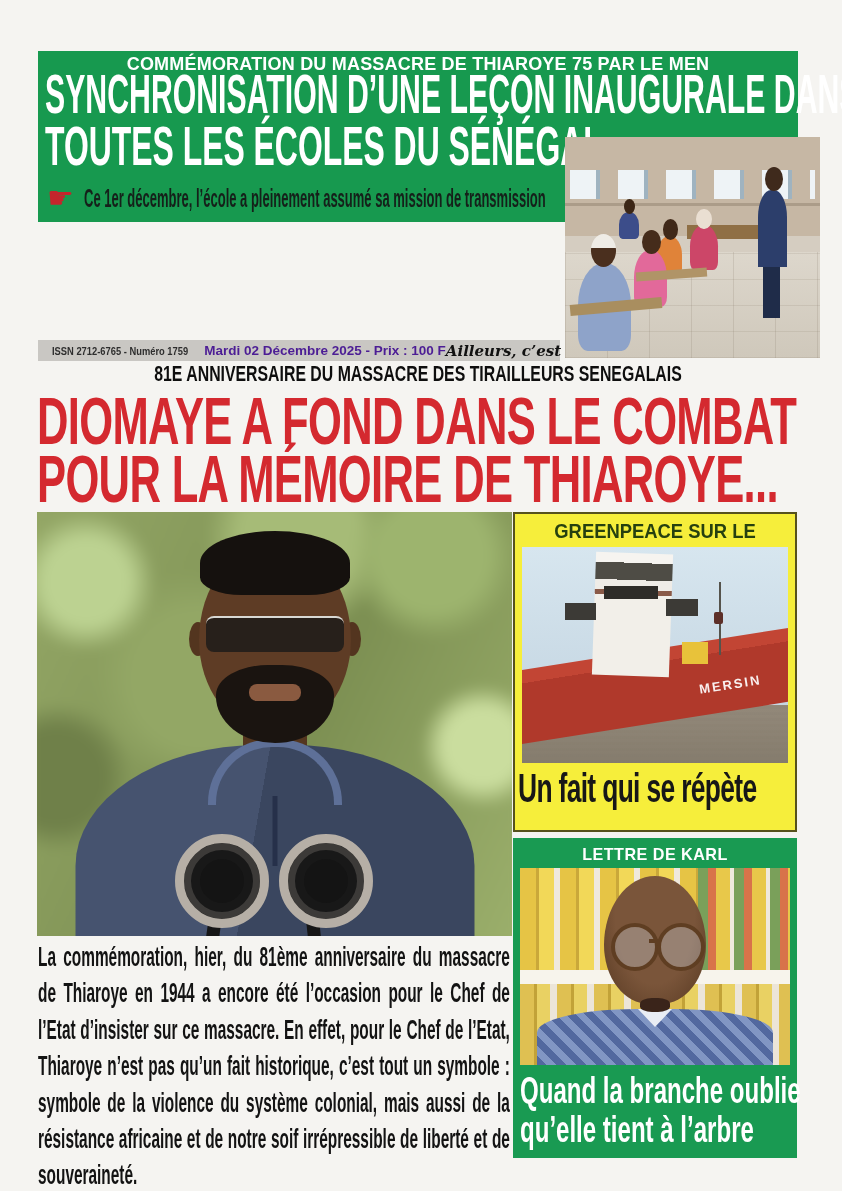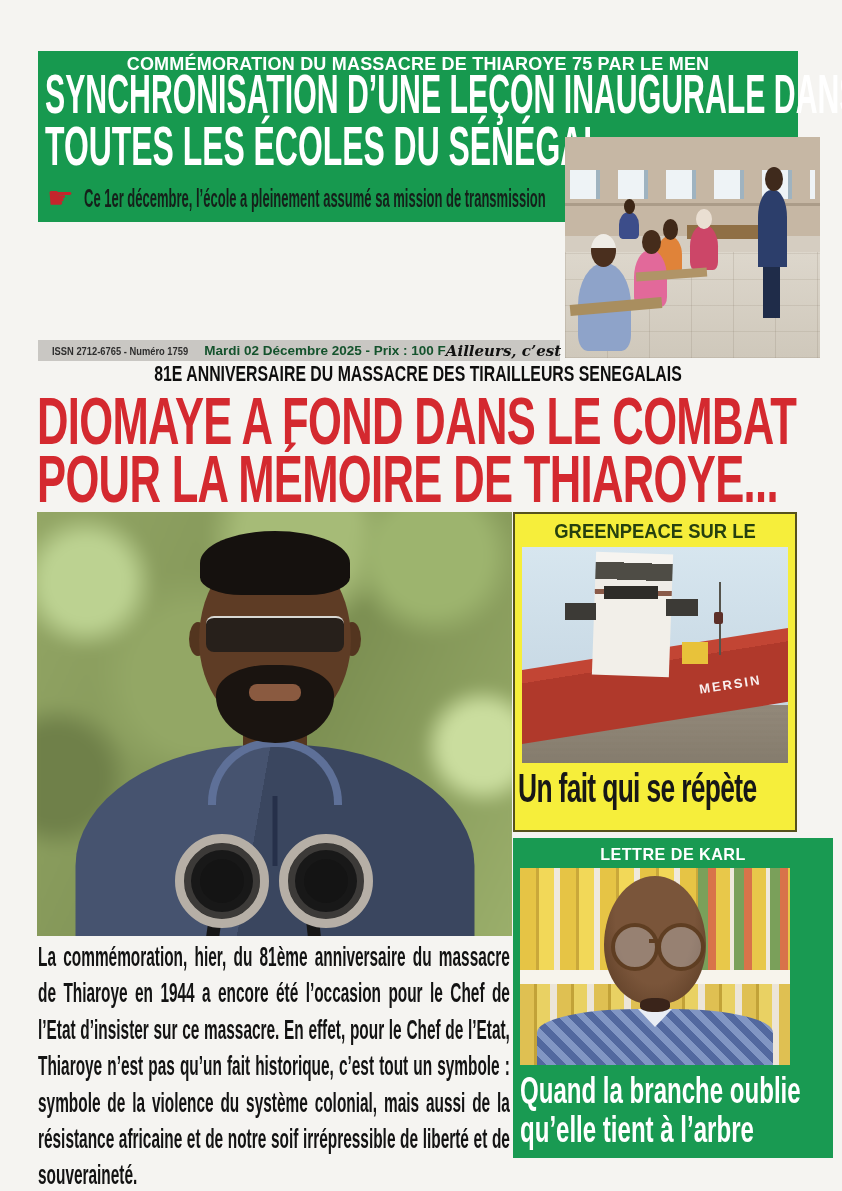--- a/index.html
+++ b/index.html
@@ -53,21 +53,21 @@
 
   
   .masthead{left:38px;top:222px;width:522px;height:118px;background:#ee3a3e;
     display:flex;align-items:center;justify-content:center;}
   .logo{font-family:"DejaVu Serif",serif;font-weight:bold;color:#fff;font-size:112px;
     line-height:1;letter-spacing:1px;transform:scaleX(.97);}
   .graystrip{left:38px;top:340px;width:522px;height:21px;background:#c9c7c3;
     display:flex;align-items:center;}
   .issn{font-size:11px;font-weight:bold;color:#2e2e2e;margin-left:14px;white-space:nowrap;
     transform:scaleX(.85);transform-origin:left center;}
-  .dateprice{font-size:13.5px;font-weight:bold;color:#14532d;margin-left:-8px;white-space:nowrap;}
+  .dateprice{font-size:13.5px;font-weight:bold;color:#4c1d95;margin-left:-8px;white-space:nowrap;}
   .slogan{margin-left:auto;margin-right:8px;font-family:"DejaVu Serif",serif;font-style:italic;
     font-weight:bold;font-size:15px;color:#111;white-space:nowrap;}
 
   
   .lead-kicker{left:38px;top:361px;width:760px;text-align:center;color:#0e0e0e;
     font-size:22px;font-weight:bold;white-space:nowrap;transform:scaleX(.72);}
   .lead-h{color:#d4292f;font-weight:bold;font-size:66px;line-height:1;white-space:nowrap;
     transform:scaleX(.66);transform-origin:left top;letter-spacing:-1px;}
   .lead-h1{left:37px;top:388px;}
   .lead-h2{left:37px;top:446px;}
@@ -128,21 +128,21 @@
   .sh-win{left:31%;top:18%;width:20%;height:6%;background:#2e2c28;}
   .sh-wing-l{left:16%;top:26%;width:12%;height:8%;background:#3c3a36;}
   .sh-wing-r{left:54%;top:24%;width:12%;height:8%;background:#3c3a36;}
   .sh-mast{left:74%;top:16%;width:2px;height:34%;background:#55534c;}
   .sh-flag{left:72%;top:30%;width:9px;height:12px;background:#5d2f28;border-radius:2px;}
   .sh-box{left:60%;top:44%;width:10%;height:10%;background:#e8c23a;}
   .ybox-cap{left:3px;top:254px;color:#171717;font-weight:bold;font-size:40px;line-height:1;
     white-space:nowrap;transform:scaleX(.66);transform-origin:left top;letter-spacing:-1px;}
 
   
-  .gpanel{left:513px;top:838px;width:320px;height:320px;background:#199a52;}
+  .gpanel{left:513px;top:838px;width:284px;height:320px;background:#199a52;}
   .gpanel-kicker{left:0;top:7px;width:100%;text-align:center;color:#fff;
     font-size:17px;font-weight:bold;letter-spacing:.5px;transform:scaleX(.95);}
   .portrait{left:7px;top:30px;width:270px;height:197px;overflow:hidden;background:#f1ece2;}
   .ka-books-top{left:0;top:0;right:0;height:52%;
     background:repeating-linear-gradient(90deg,#e6c445 0 16px,#caa83a 16px 19px,#f2d858 19px 34px,#efe9dd 34px 40px);}
   .ka-bookvar{left:66%;top:0;width:34%;height:52%;
     background:repeating-linear-gradient(90deg,#7aa05a 0 10px,#d8734a 10px 18px,#e8c84a 18px 32px,#efe9dd 32px 36px);}
   .ka-shelf{left:0;top:52%;right:0;height:7%;background:#f7f4ec;box-shadow:0 3px 3px rgba(0,0,0,.25);}
   .ka-books-bot{left:0;top:59%;right:0;bottom:0;
     background:repeating-linear-gradient(90deg,#dfc052 0 14px,#c2a238 14px 17px,#e9d163 17px 30px,#ece5d8 30px 37px);}

